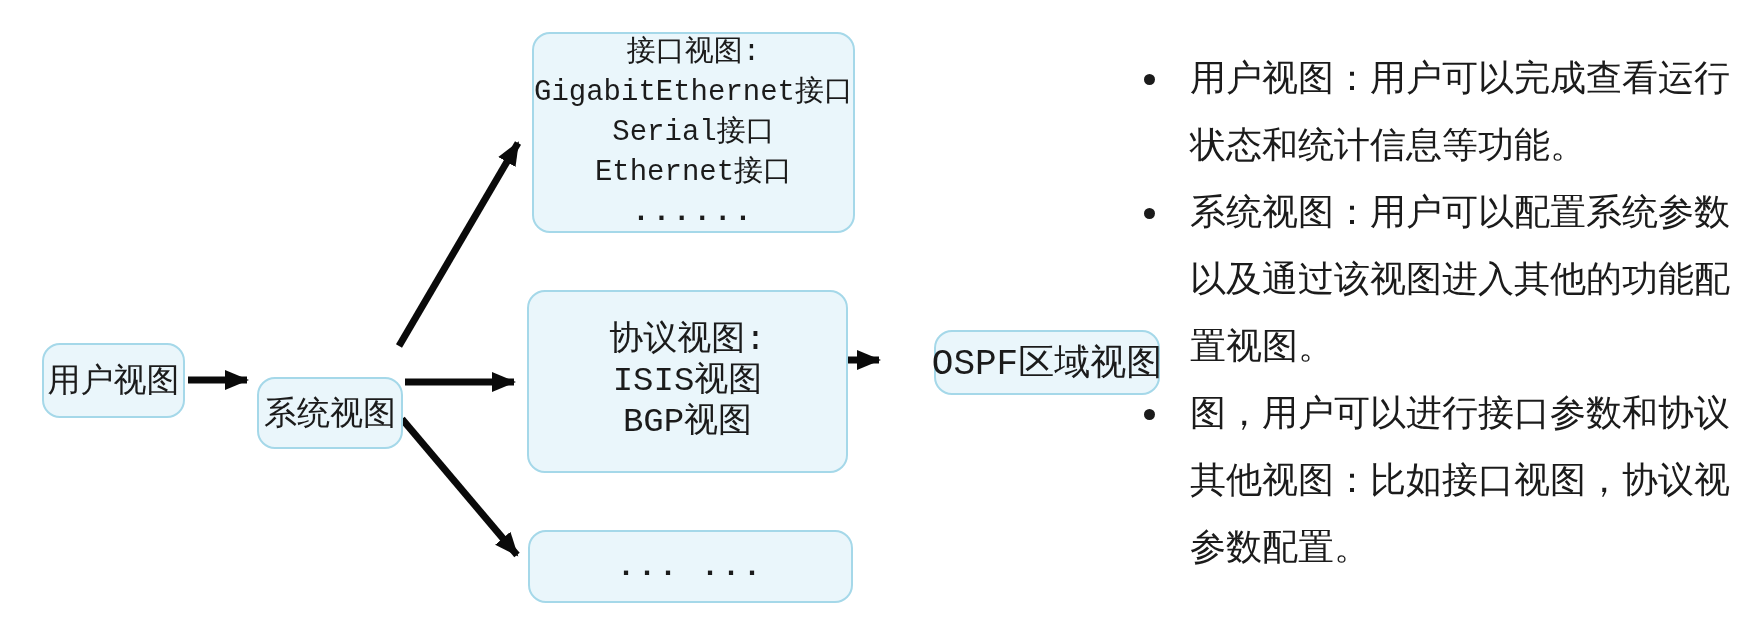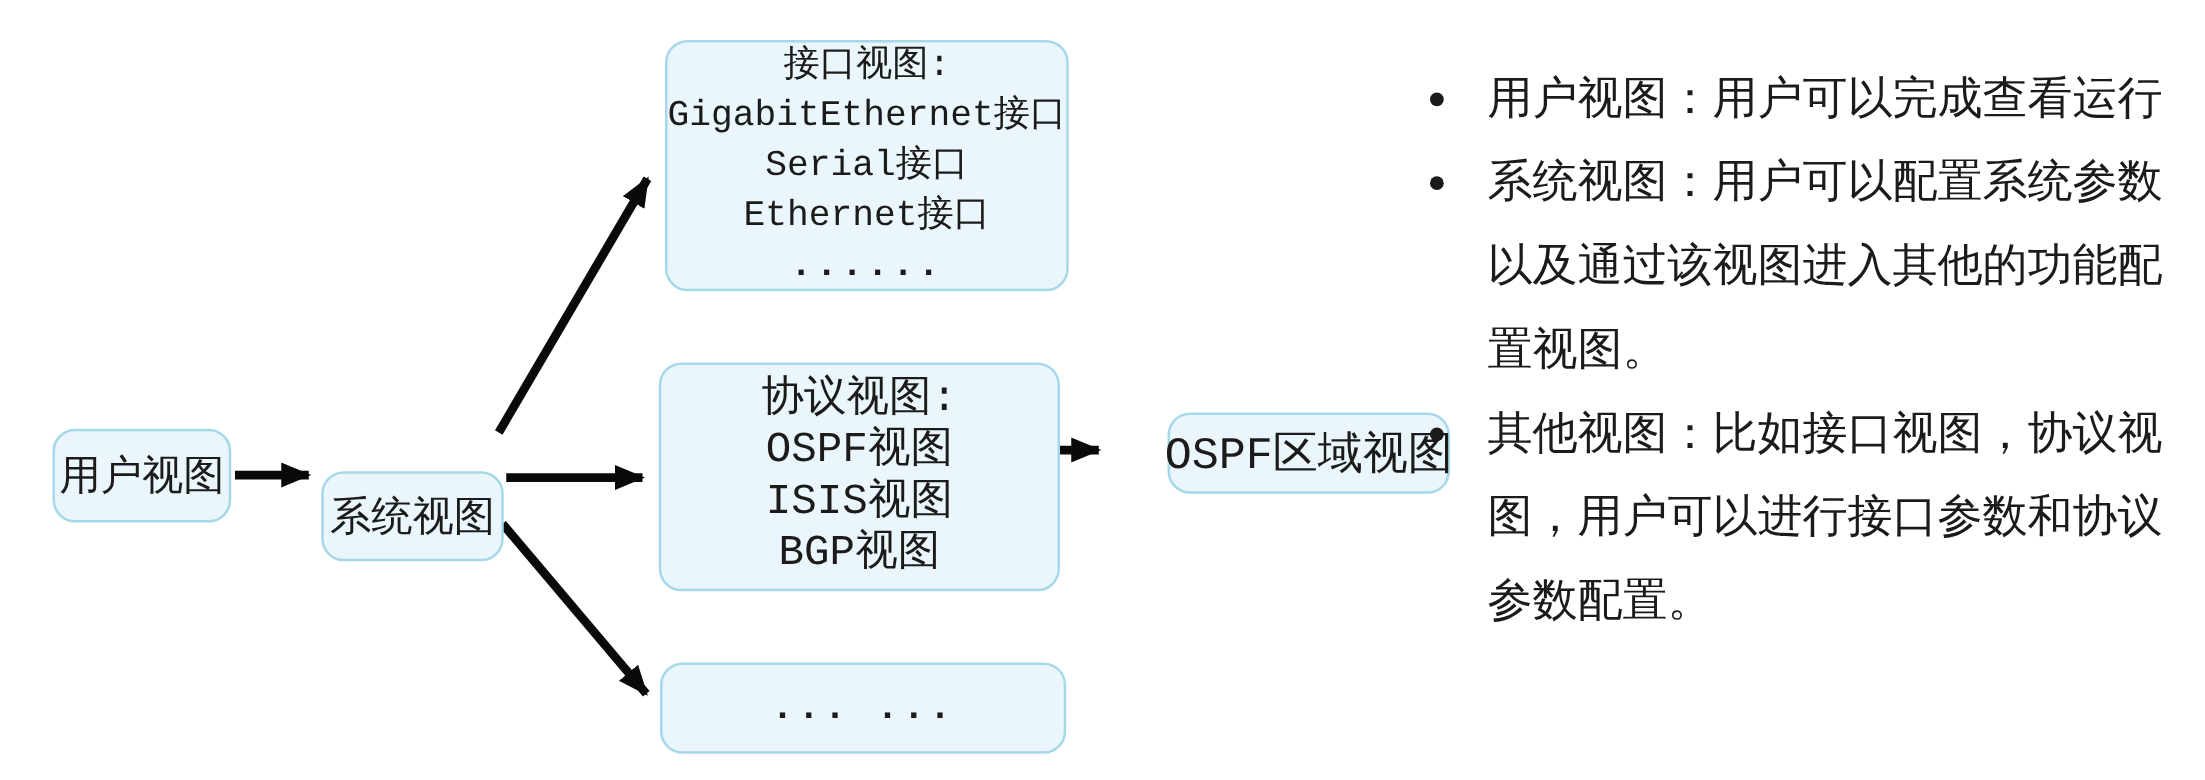--- a/index.html
+++ b/index.html
@@ -89,48 +89,48 @@
   <div class="node node-interface">
     <div class="line">接口视图:</div>
     <div class="line">GigabitEthernet接口</div>
     <div class="line">Serial接口</div>
     <div class="line">Ethernet接口</div>
     <div class="line dots">......</div>
   </div>
 
   <div class="node node-protocol">
     <div class="line">协议视图:</div>
-    <div class="line">OSPF视图</div>
     <div class="line">ISIS视图</div>
     <div class="line">BGP视图</div>
   </div>
 
   <div class="node node-other">
     <div class="line dots">... ...</div>
   </div>
 
   <div class="node node-ospf-area">
     <div class="line">OSPF区域视图</div>
   </div>
 
   <div class="notes">
 
     <div class="bullet-item">
       <span class="bullet-dot"></span>
       <div class="bullet-line">用户视图：用户可以完成查看运行</div>
+      <div class="bullet-line">状态和统计信息等功能。</div>
     </div>
 
     <div class="bullet-item">
       <span class="bullet-dot"></span>
       <div class="bullet-line">系统视图：用户可以配置系统参数</div>
       <div class="bullet-line">以及通过该视图进入其他的功能配</div>
       <div class="bullet-line">置视图。</div>
     </div>
 
     <div class="bullet-item">
       <span class="bullet-dot"></span>
+      <div class="bullet-line">图，用户可以进行接口参数和协议</div>
       <div class="bullet-line">其他视图：比如接口视图，协议视</div>
-      <div class="bullet-line">图，用户可以进行接口参数和协议</div>
       <div class="bullet-line">参数配置。</div>
     </div>
 
   </div>
 </div>
 
 </body></html>

